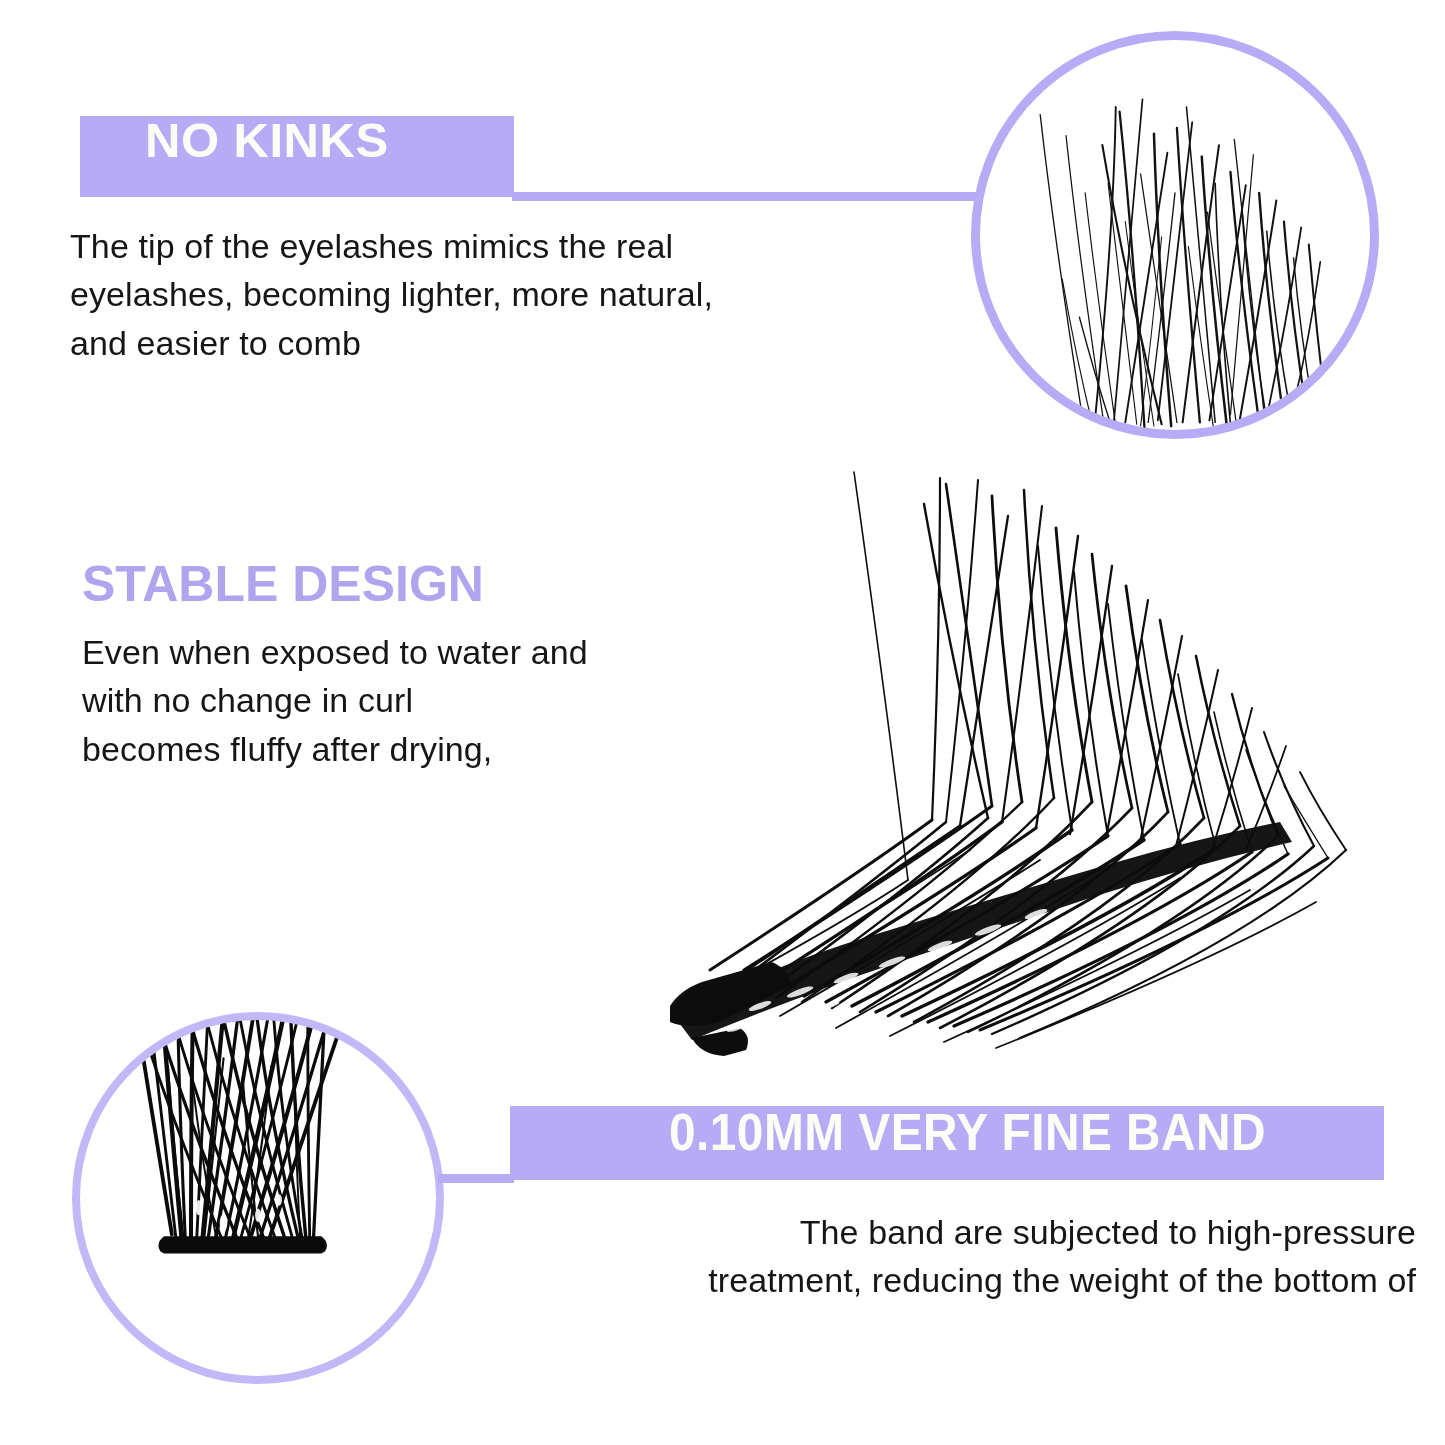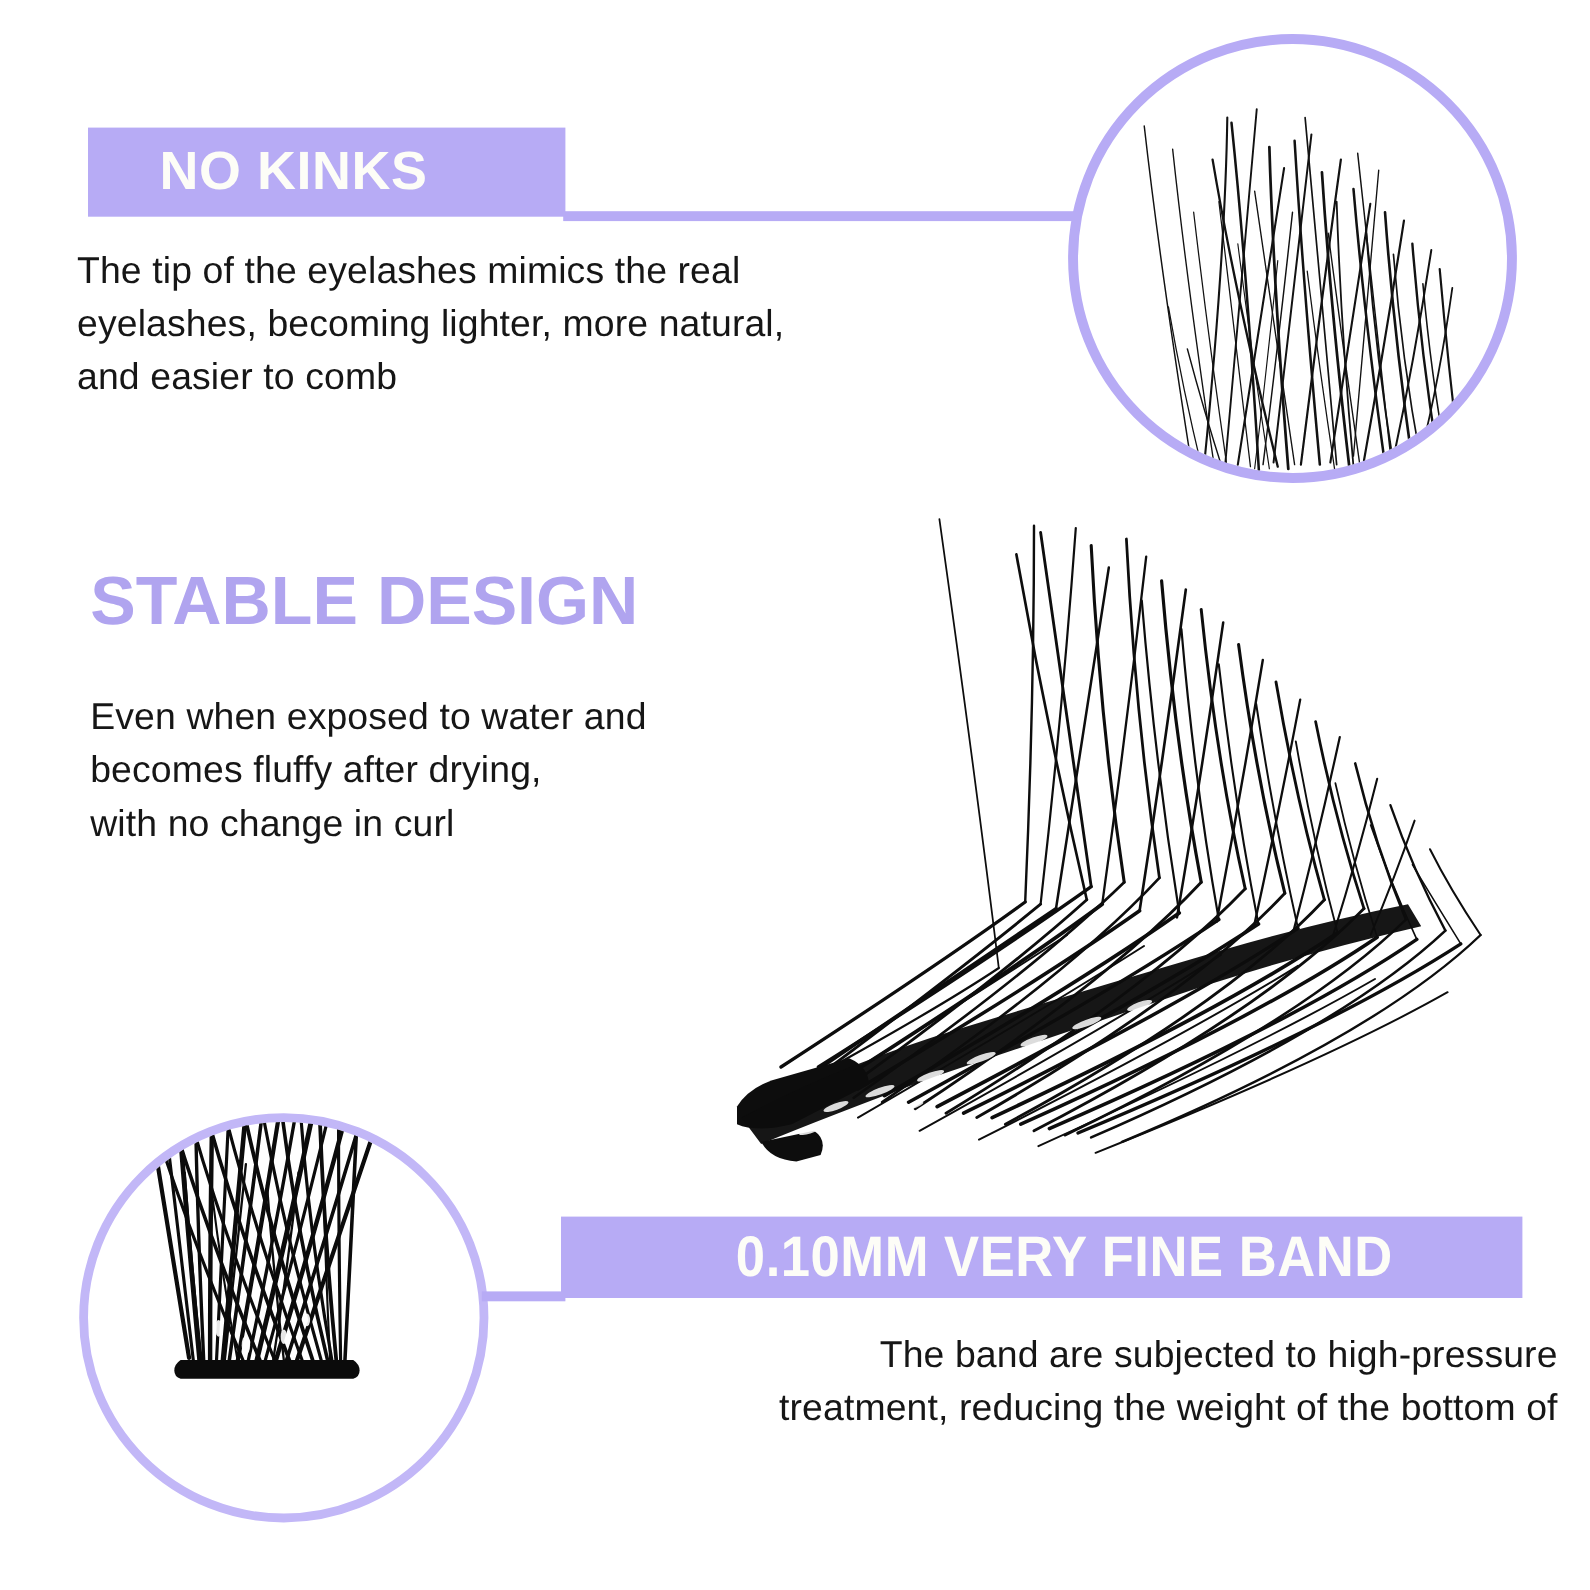--- a/index.html
+++ b/index.html
@@ -14,21 +14,21 @@
     background: #ffffff;
     overflow: hidden;
     font-family: "Liberation Sans", sans-serif;
   }
 
   
   .badge {
     position: absolute;
     background: #b7abf5;
     display: flex;
-    align-items: center;
+    align-items: flex-start;
     box-sizing: border-box;
   }
   .badge-text {
     color: #fdfdf7;
     font-family: "Liberation Sans", sans-serif;
     font-weight: bold;
     letter-spacing: 0.5px;
     white-space: nowrap;
     line-height: 1;
   }
@@ -230,28 +230,28 @@
         <ellipse cx="300" cy="496" rx="13" ry="3" transform="rotate(-20 300 496)"></ellipse>
         <ellipse cx="348" cy="480" rx="14" ry="3" transform="rotate(-20 348 480)"></ellipse>
         <ellipse cx="396" cy="464" rx="12" ry="3" transform="rotate(-20 396 464)"></ellipse>
         <ellipse cx="96" cy="578" rx="10" ry="2.5" transform="rotate(-18 96 578)"></ellipse>
         <ellipse cx="140" cy="572" rx="12" ry="2.5" transform="rotate(-18 140 572)"></ellipse>
         <ellipse cx="188" cy="556" rx="12" ry="2.5" transform="rotate(-18 188 556)"></ellipse>
       </g>
     </svg>
   </div>
 
-  <div class="heading-plain" style="left:82px; top:516px; font-size:62px; letter-spacing:0px;">
+  <div class="heading-plain" style="left:82px; top:559px; font-size:50px; letter-spacing:0px;">
     <span>STABLE DESIGN</span>
   </div>
 
   <div class="body-text" style="left:82px; top:628px; font-size:34px;">
     <span class="ln">Even when exposed to water and</span>
+    <span class="ln">with no change in curl</span>
     <span class="ln">becomes fluffy after drying,</span>
-    <span class="ln">with no change in curl</span>
   </div>
 
   <div class="callout-circle soft" style="left:72px; top:1012px; width:372px; height:372px; border-width:8px;">
     <svg class="circle-art" viewBox="0 0 372 372" preserveAspectRatio="xMidYMid meet">
       <g fill="none" stroke="#0b0b0b" stroke-linecap="round">
         <path d="M58 -10 Q 74 90 96 224" stroke-width="4"></path>
         <path d="M72 -12 Q 84 94 100 226" stroke-width="3"></path>
         <path d="M86 -10 Q 94 96 106 226" stroke-width="4.5"></path>
         <path d="M102 -12 Q 104 98 110 228" stroke-width="3.2"></path>
         <path d="M118 -10 Q 116 100 116 228" stroke-width="4.2"></path>

